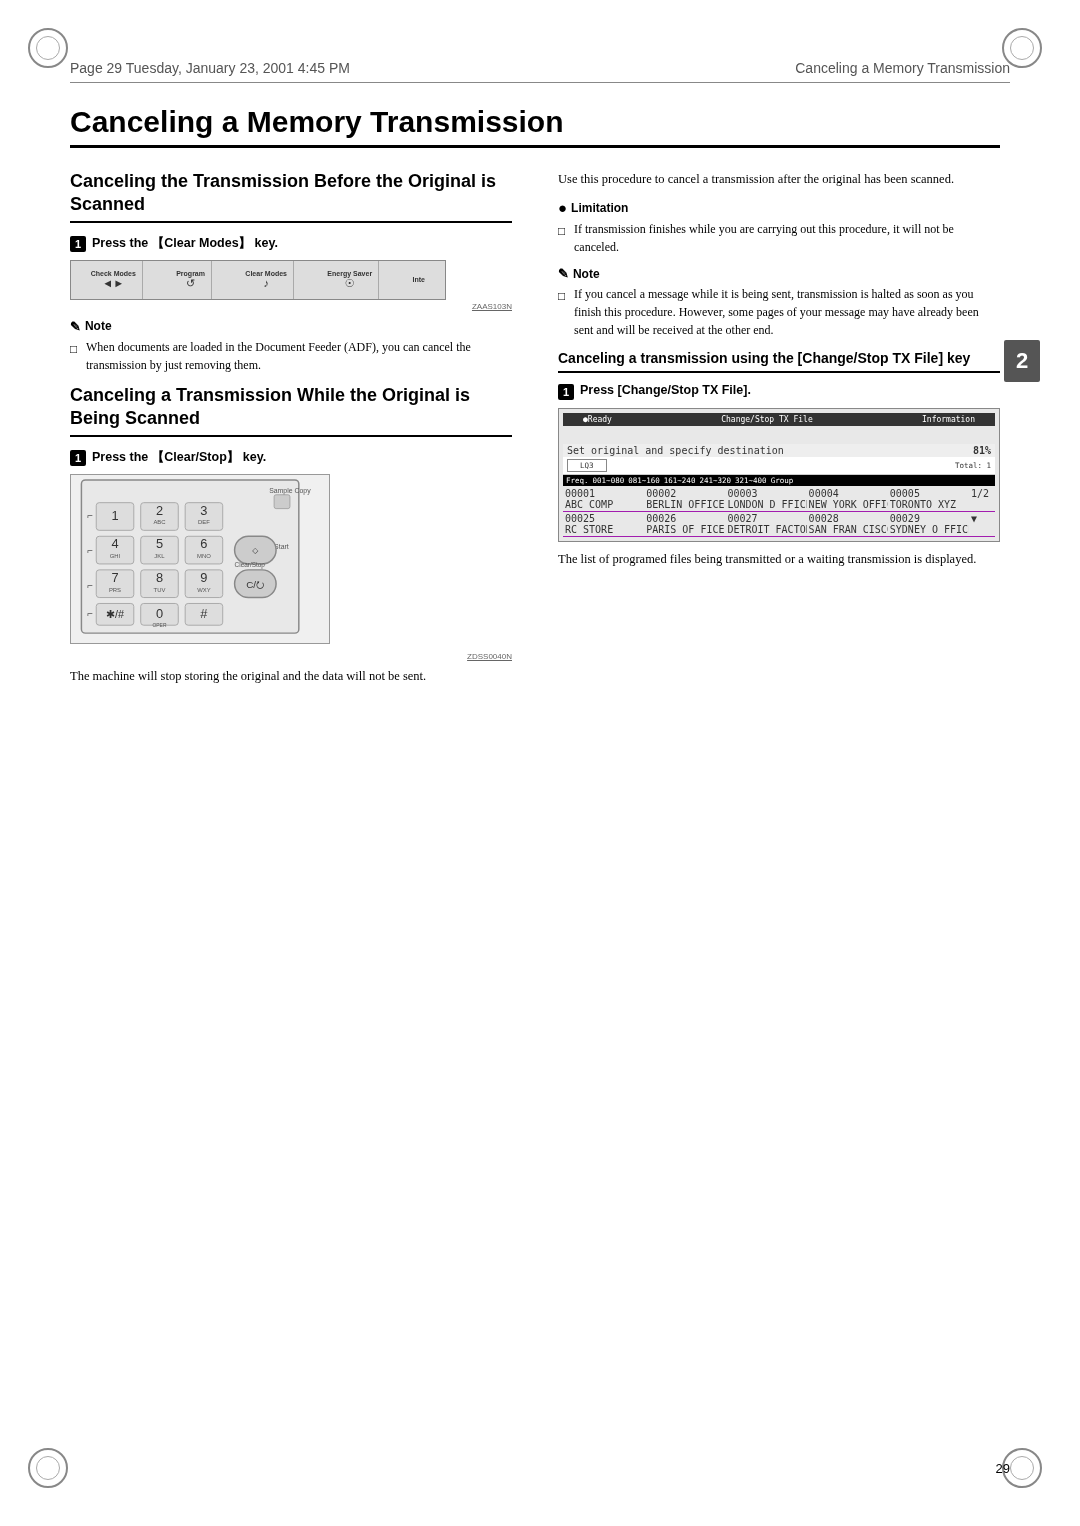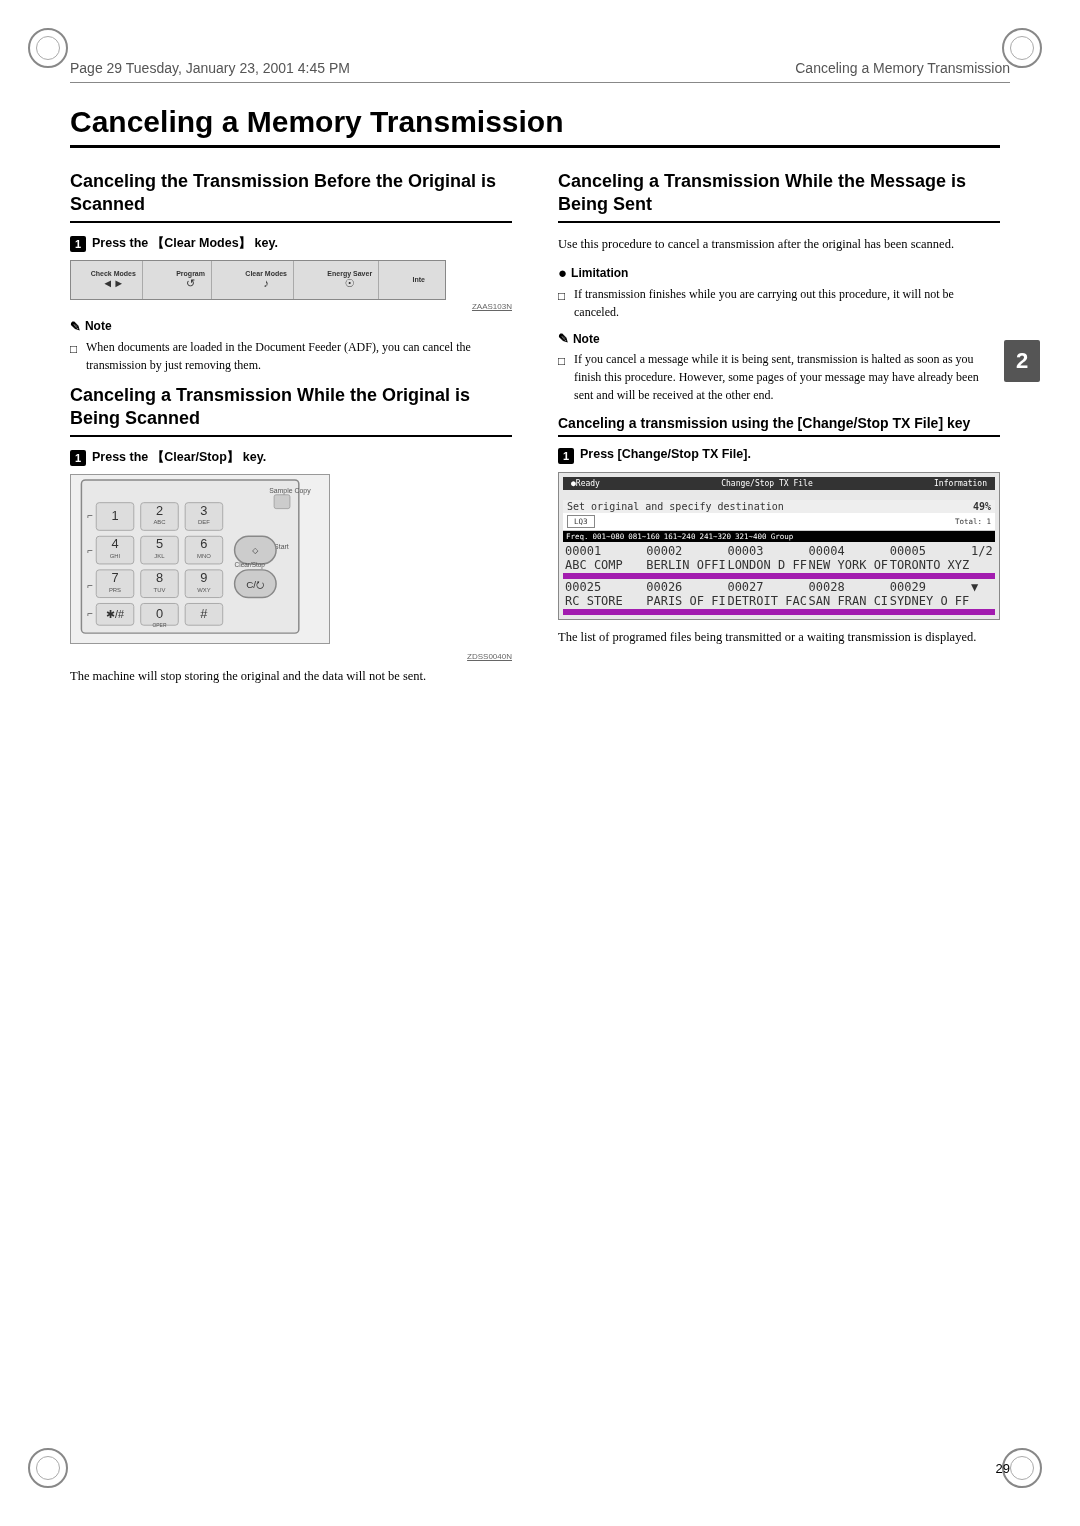--- a/index.html
+++ b/index.html
@@ -242,29 +242,29 @@
       font-size: 9px;
       color: #333;
       padding: 4px;
       font-family: monospace;
     }
     .screen-header {
       display: flex;
       justify-content: space-between;
       background: #333;
       color: #fff;
-      padding: 2px 8px;
+      padding: 2px 20px;
       font-size: 8px;
-      margin-bottom: 10px;
+      margin-bottom: 18px;
     }
     .screen-row {
       display: flex;
       gap: 2px;
-      font-size: 12px;
-      border-bottom: 6px solid #a21caf;
+      font-size: 10px;
+      border-bottom: 1px solid #a21caf;
       padding: 1px 2px;
     }
     .screen-cell {
       flex: 1;
       overflow: hidden;
       white-space: nowrap;
     }
     .screen-bar {
       background: #000;
       color: #fff;
@@ -470,21 +470,20 @@
           <text x="16" y="144" font-size="10" font-family="Arial" fill="#555">⌐</text>
         </svg>
       </div>
       <span class="img-caption">ZDSS0040N</span>
 
       <div class="body-text">The machine will stop storing the original and the data will not be sent.</div>
     </div>
 
     <div class="col-right">
 
-      <div class="section-heading">Canceling a Transmission While the Message is Being Sent</div>
       <div class="body-text">Use this procedure to cancel a transmission after the original has been scanned.</div>
 
       <div class="limitation-box">
         <div class="limitation-title">
           <span class="limitation-bullet">●</span>
           <span>Limitation</span>
         </div>
         <div class="note-item">
           <span class="note-checkbox">□</span>
           <span class="note-text">If transmission finishes while you are carrying out this procedure, it will not be canceled.</span>
@@ -510,24 +509,24 @@
       </div>
 
       <div class="screen-img">
         <div class="screen-header">
           <span>●Ready</span>
           <span>Change/Stop TX File</span>
           <span>Information</span>
         </div>
         <div style="display:flex; align-items:center; justify-content:space-between; padding:1px 4px; font-size:10px; background:#eee;">
           <span>Set original and specify destination</span>
-          <span style="color:#333; font-weight:bold;">49%</span>
+          <span style="color:#333; font-weight:bold;">81%</span>
         </div>
         <div style="display:flex; align-items:center; padding:2px 4px; font-size:7.5px; background:#fff; border-bottom:1px solid #ccc;">
-          <span style="border:1px solid #888; padding:1px 6px; font-weight:normal; margin-right:10px;">LQ3</span>
+          <span style="border:1px solid #888; padding:1px 12px; font-weight:normal; margin-right:10px;">LQ3</span>
           <span style="margin-left:auto;">Total: 1</span>
         </div>
         <div class="screen-bar">
           <span>Freq.</span>
           <span>001~080</span>
           <span>081~160</span>
           <span>161~240</span>
           <span>241~320</span>
           <span>321~400</span>
           <span>Group</span>

